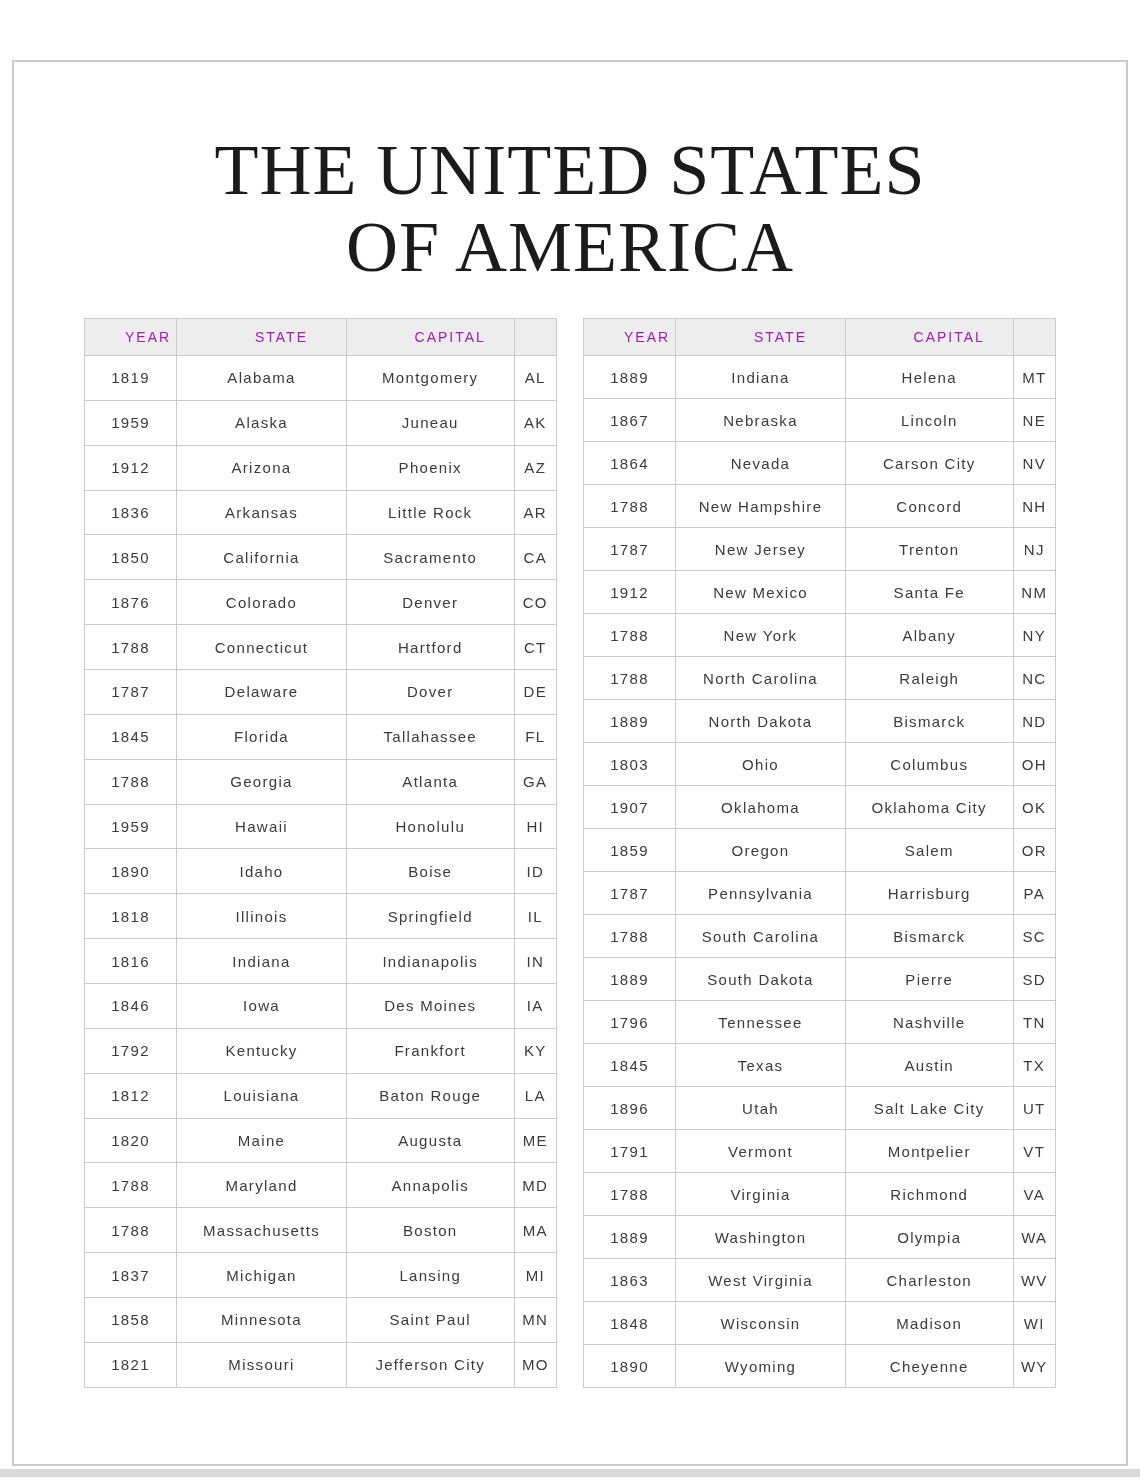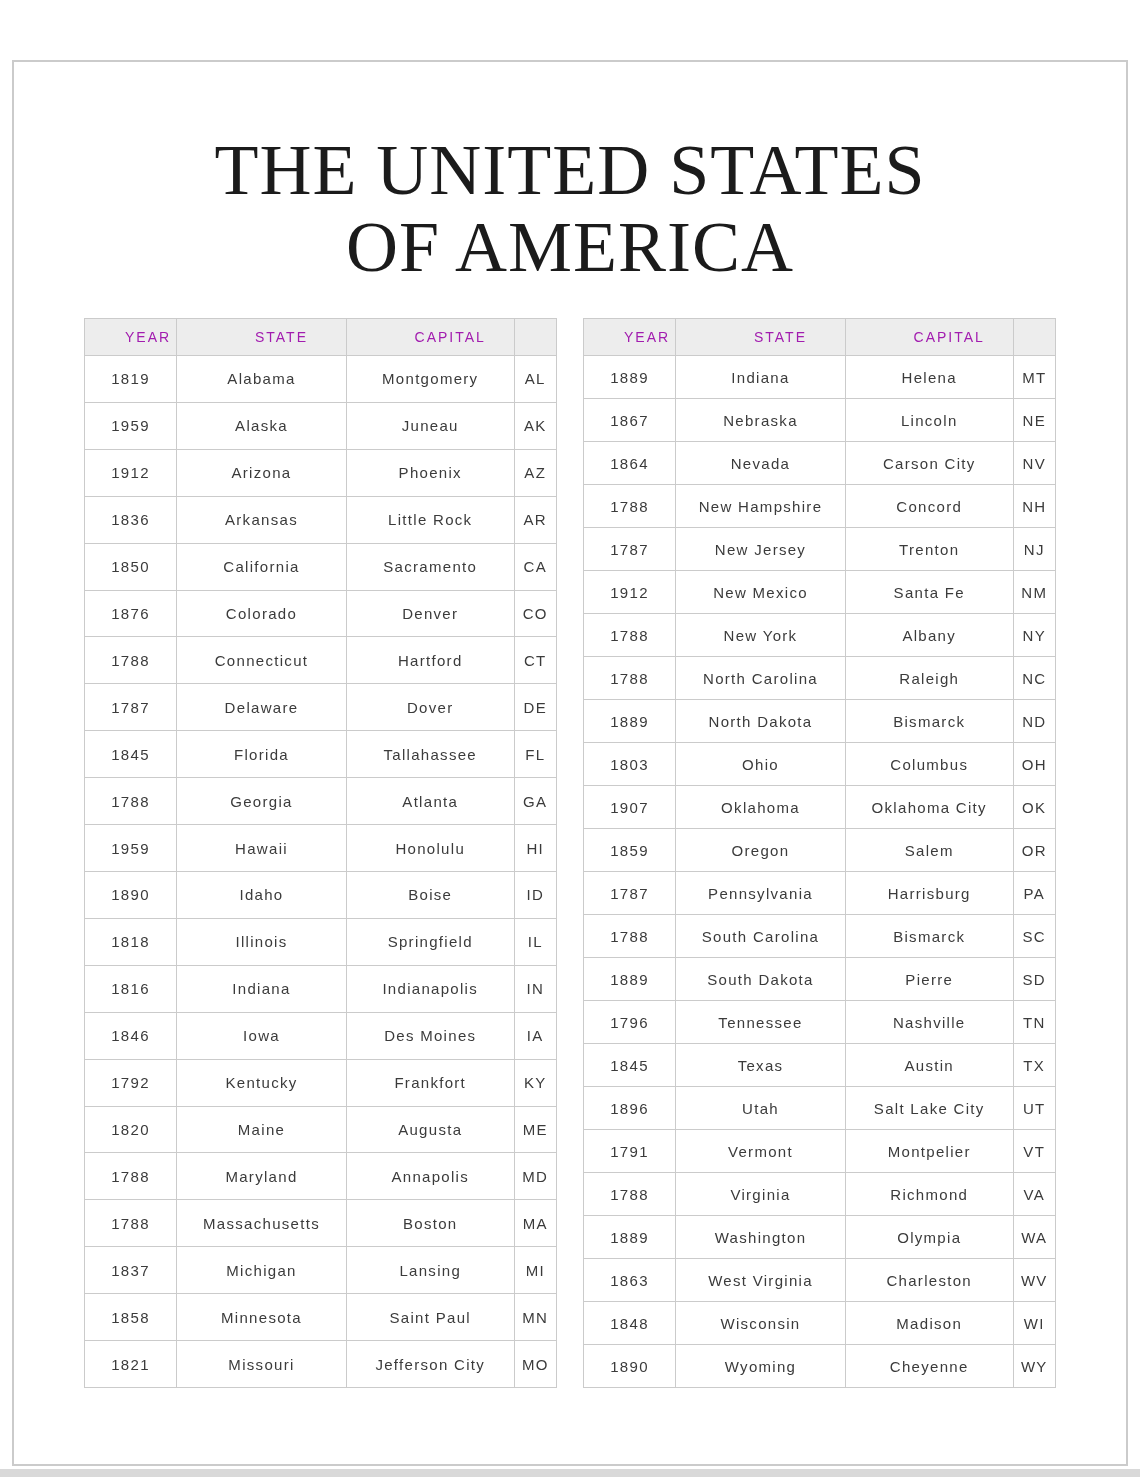--- a/index.html
+++ b/index.html
@@ -200,20 +200,26 @@
             <td>Des Moines</td>
             <td>IA</td>
           </tr>
           <tr>
             <td>1792</td>
             <td>Kentucky</td>
             <td>Frankfort</td>
             <td>KY</td>
           </tr>
           <tr>
+            <td>1812</td>
+            <td>Louisiana</td>
+            <td>Baton Rouge</td>
+            <td>LA</td>
+          </tr>
+          <tr>
             <td>1820</td>
             <td>Maine</td>
             <td>Augusta</td>
             <td>ME</td>
           </tr>
           <tr>
             <td>1788</td>
             <td>Maryland</td>
             <td>Annapolis</td>
             <td>MD</td>

